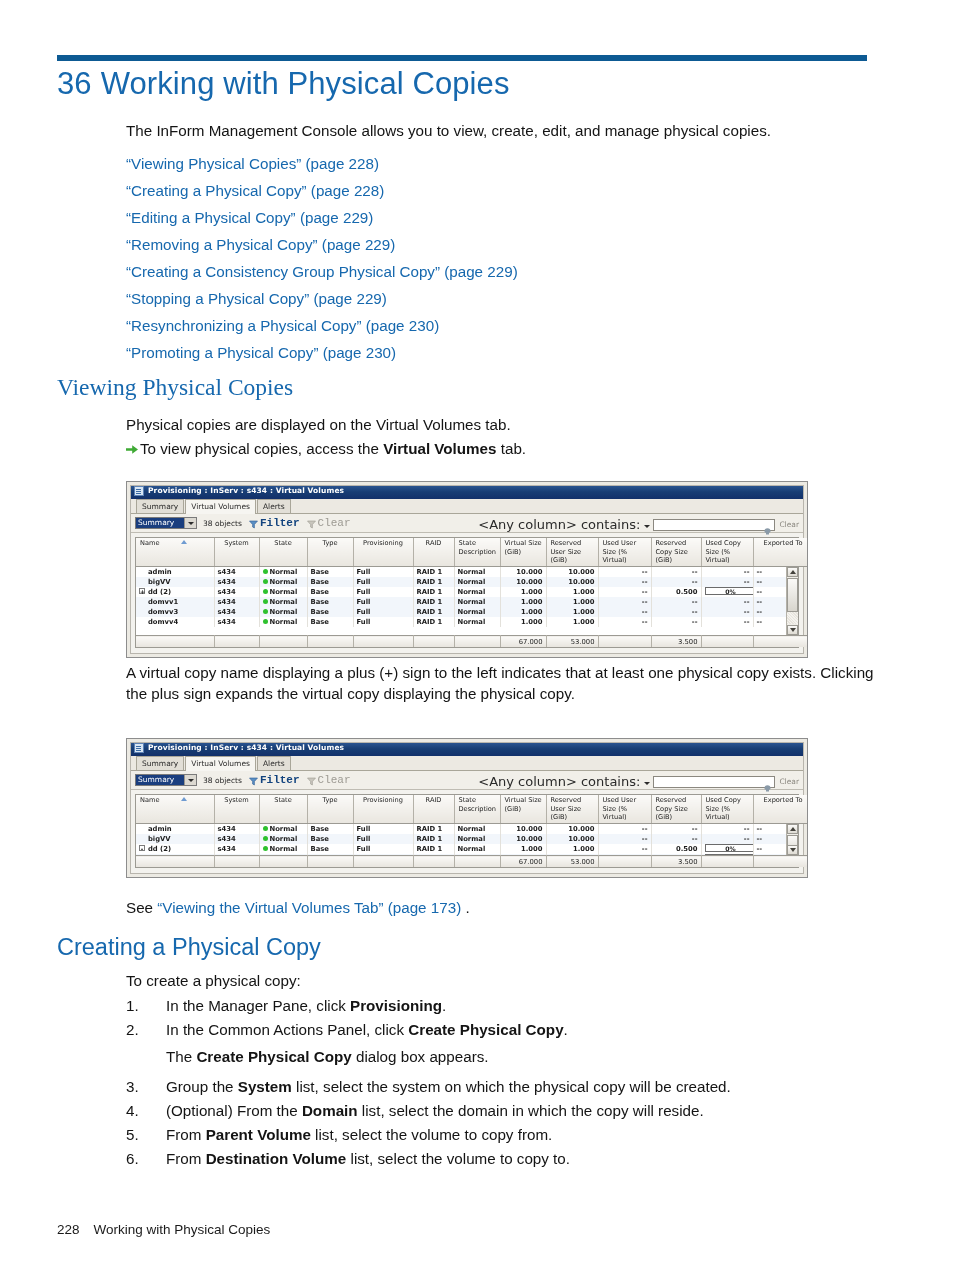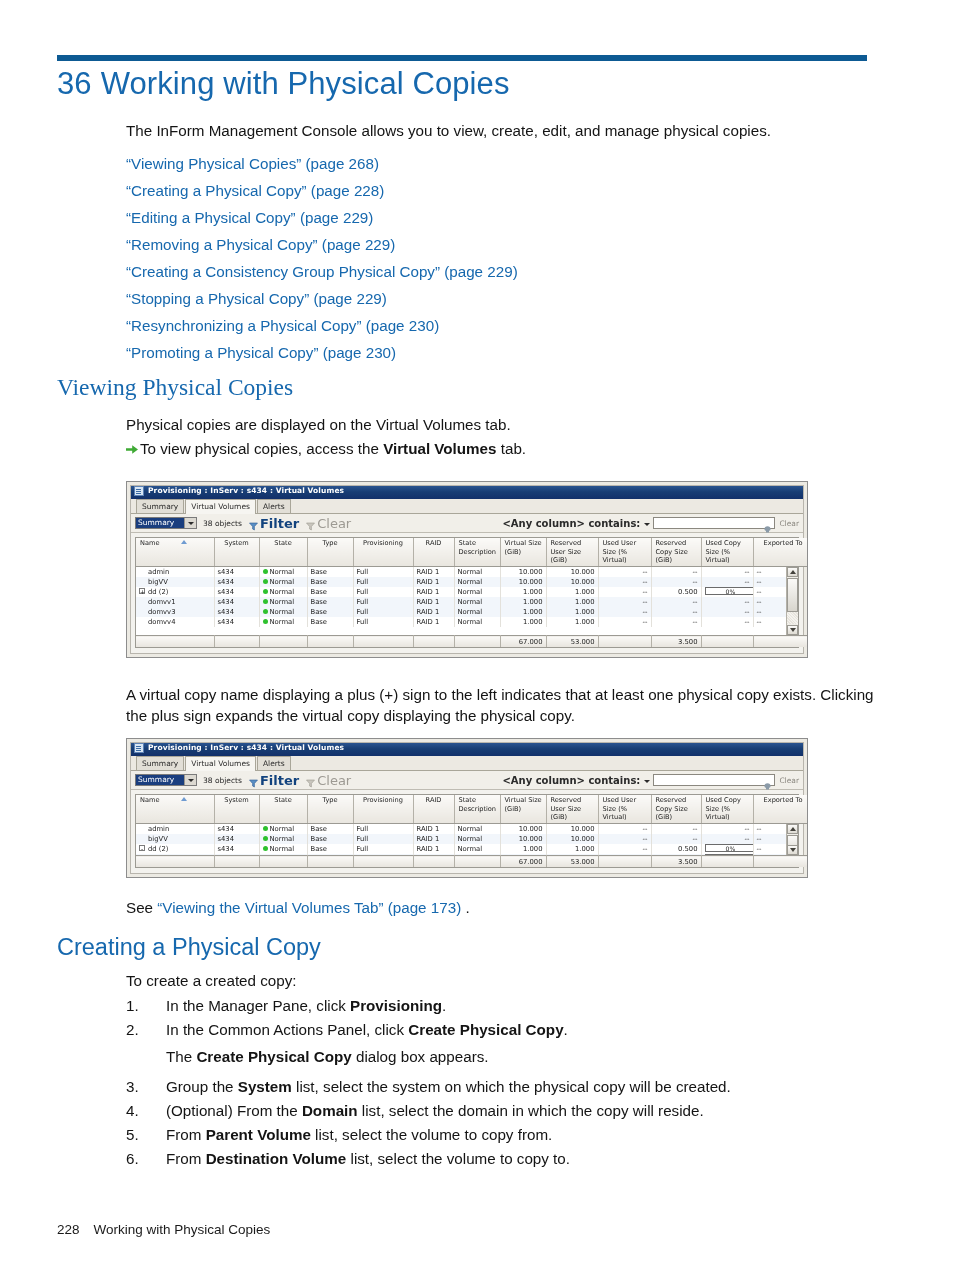--- a/index.html
+++ b/index.html
@@ -79,21 +79,21 @@
   #sec-viewing { top: 374px; font-family: Liberation Serif, serif; }
   #sec-creating { top: 934px; }
 
   .para {
     position: absolute;
     font-size: 15.2px;
     color: #141414;
     line-height: 21px;
   }
   #p-viewing-1 { left: 126px; top: 414px; white-space: nowrap; }
-  #p-para-plus { left: 126px; top: 684px; width: 748px; }
+  #p-para-plus { left: 126px; top: 662px; width: 748px; }
   #p-see { left: 126px; top: 897px; white-space: nowrap; }
   #p-create-intro { left: 126px; top: 970px; white-space: nowrap; }
 
   .arrow-item {
     position: absolute;
     left: 126px;
     top: 440px;
     font-size: 15.2px;
     color: #141414;
     white-space: nowrap;
@@ -266,51 +266,51 @@
   }
   .caret {
     width: 0; height: 0;
     border-left: 3px solid transparent;
     border-right: 3px solid transparent;
     border-top: 3px solid #2b2b2b;
   }
   .objcount { font-size: 7.5px; color: #262626; margin-left: 6px; white-space: nowrap; }
   .tbtn {
     display: flex;
-    align-items: center;
+    align-items: flex-end;
     margin-left: 7px;
-    font-size: 13px;
+    font-size: 11px;
     color: #12437e;
     font-weight: bold;
     white-space: nowrap;
+    font-family: Liberation Mono, monospace;
   }
   .tbtn.disabled { color: #9d9a93; font-weight: normal; }
   .filter-ico {
     width: 9px; height: 9px;
     margin-right: 2px;
     position: relative;
   }
   .clear-ico {
     width: 9px; height: 9px;
     margin-right: 2px;
     position: relative;
   }
   .searchzone {
     position: absolute;
     right: 4px;
     top: 3px;
     display: flex;
     align-items: center;
   }
   .anycol {
-    font-size: 10px;
+    font-size: 13px;
     color: #2a2a2a;
     margin-right: 3px;
     white-space: nowrap;
-    font-weight: bold;
   }
   .anycol-caret {
     display: inline-block;
     width: 0; height: 0;
     border-left: 3px solid transparent;
     border-right: 3px solid transparent;
     border-top: 3px solid #2b2b2b;
     margin-left: 4px;
     position: relative;
     top: -1px;
@@ -418,21 +418,21 @@
     text-align: center;
     box-sizing: border-box;
   }
   .totrow td {
     background: linear-gradient(to bottom, #fbfaf8 0%, #e7e4dd 100%);
     border-top: 1px solid #9c9a93;
     border-right: 1px solid #b4b1a8;
     font-size: 6.8px;
     height: 11px;
   }
-  .grid-body { position: relative; flex: 1; overflow: hidden; }
+  .grid-body { position: relative; flex: 1; overflow: hidden; font-weight: bold; }
 
   
   .vscroll {
     position: absolute;
     right: 0;
     top: 0;
     bottom: 0;
     width: 11px;
     background: #f0eee8;
     border-left: 1px solid #b4b1a8;
@@ -472,21 +472,21 @@
 
   <div class="top-rule"></div>
 
   <div class="chapter-title">
     <span class="num">36</span><span>Working with Physical Copies</span>
   </div>
 
   <div class="intro">The InForm Management Console allows you to view, create, edit, and manage physical copies.</div>
 
   <div class="xrefs">
-    <a class="xref" href="#">“Viewing Physical Copies” (page 268)</a>
+    <a class="xref" href="#">“Viewing Physical Copies” (page 228)</a>
     <a class="xref" href="#">“Creating a Physical Copy” (page 228)</a>
     <a class="xref" href="#">“Editing a Physical Copy” (page 229)</a>
     <a class="xref" href="#">“Removing a Physical Copy” (page 229)</a>
     <a class="xref" href="#">“Creating a Consistency Group Physical Copy” (page 229)</a>
     <a class="xref" href="#">“Stopping a Physical Copy” (page 229)</a>
     <a class="xref" href="#">“Resynchronizing a Physical Copy” (page 230)</a>
     <a class="xref" href="#">“Promoting a Physical Copy” (page 230)</a>
   </div>
 
   <div class="h1-sec" id="sec-viewing">Viewing Physical Copies</div>
@@ -970,21 +970,21 @@
       </div>
     </div>
   </div>
 
   <div class="para" id="p-see">
     <span>See </span><a class="lnk" href="#">“Viewing the Virtual Volumes Tab” (page 173)</a><span> .</span>
   </div>
 
   <div class="h1-sec" id="sec-creating">Creating a Physical Copy</div>
 
-  <div class="para" id="p-create-intro">To create a created copy:</div>
+  <div class="para" id="p-create-intro">To create a physical copy:</div>
 
   <div class="steps">
     <div class="step">
       <span class="marker">1.</span><span>In the Manager Pane, click </span><b>Provisioning</b><span>.</span>
     </div>
     <div class="step">
       <span class="marker">2.</span><span>In the Common Actions Panel, click </span><b>Create Physical Copy</b><span>.</span>
     </div>
     <div class="substep">
       <span>The </span><b>Create Physical Copy</b><span> dialog box appears.</span>

